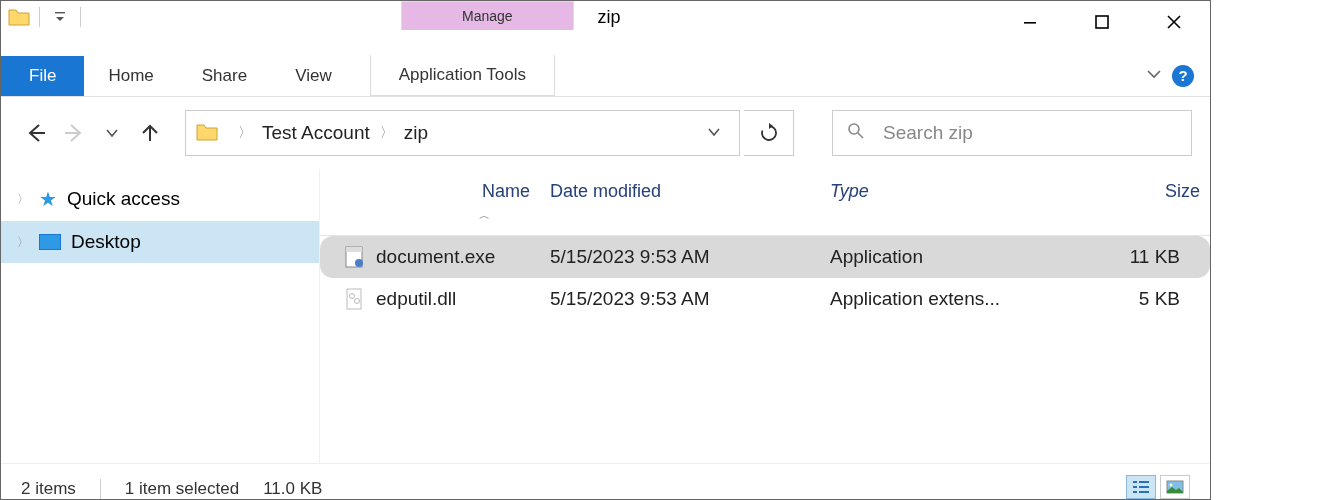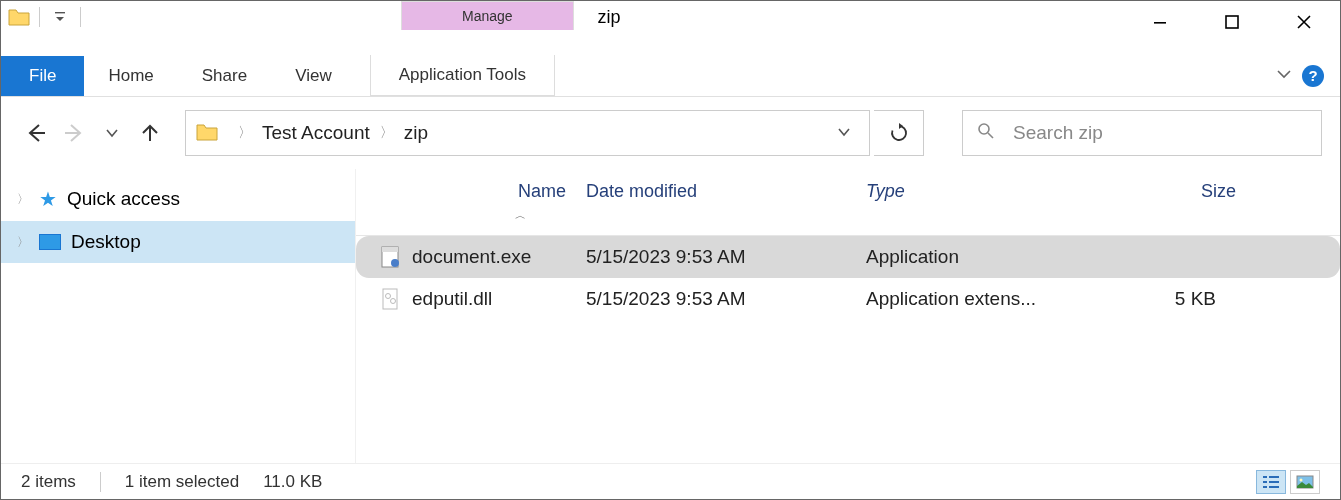--- a/index.html
+++ b/index.html
@@ -1,17 +1,17 @@
 <!DOCTYPE html>
 <html><head>
   <meta charset="utf-8">
   <style>
     * { box-sizing: border-box; margin: 0; padding: 0; }
     body { font-family: "Segoe UI", Tahoma, sans-serif; font-size: 14px; color: #000; background: #fff; overflow: hidden; }
-    .window { width: 1341px; height: 500px; border: 1px solid #666; display: flex; flex-direction: column; background: #fff; }
+    .window { width: 1211px; height: 500px; border: 1px solid #666; display: flex; flex-direction: column; background: #fff; }
     
     
     .titlebar { display: flex; align-items: flex-start; height: 54px; }
     .titlebar-left { display: flex; align-items: center; padding: 4px 6px; gap: 4px; }
     .qat-icon { width: 24px; height: 24px; display: flex; align-items: center; justify-content: center; }
     .divider { width: 1px; height: 20px; background: #ccc; margin: 0 4px; }
     .manage-block { margin-left: 310px; display: flex; flex-direction: column; align-items: center; }
     .manage-tab { background: #e6b8e6; color: #333; padding: 6px 60px; border: 1px solid #ddd; border-bottom: none;}
     .window-title { margin-left: 24px; font-size: 18px; padding-top: 6px; }
     .titlebar-right { margin-left: auto; display: flex; }
@@ -63,21 +63,21 @@
     .row { display: flex; align-items: center; font-size: 19px; color: #222; height: 42px;}
     .row.selected { background: #d9d9d9; border-radius: 13px; }
     .cell { padding: 6px 10px; }
     .cell-name { width: 220px; display: flex; align-items: center; gap: 10px; padding-left: 24px;}
     .cell-date { width: 280px; }
     .cell-type { width: 240px; white-space: nowrap; overflow: hidden; text-overflow: ellipsis;}
     .cell-size { width: 150px; text-align: right; padding-right: 30px;}
     .fico { width: 22px; height: 22px; display:inline-flex; align-items:center; justify-content:center;}
 
     
-    .status { height: 36px; border-top: 1px solid #eee; display: flex; align-items: center; padding: 0 20px; font-size: 17px; color: #333; gap: 24px;}
+    .status { height: 36px; border-top: 1px solid #eee; display: flex; align-items: flex-end; padding: 0 20px; font-size: 17px; color: #333; gap: 24px;}
     .status .sep { width: 1px; height: 20px; background: #ccc; }
     .status-right { margin-left: auto; display:flex; gap:4px;}
     .view-btn { width: 30px; height: 24px; border: 1px solid #ccc; display:flex; align-items:center; justify-content:center;}
     .view-btn.active { background: #cce5f5; border-color:#88b8dd;}
     
   </style>
 </head>
 <body>
 
 <div class="window">
@@ -219,20 +219,21 @@
               <svg width="20" height="22">
                 <rect x="1" y="1" width="16" height="20" fill="#fff" stroke="#888"></rect>
                 <rect x="1" y="1" width="16" height="5" fill="#ddd"></rect>
                 <circle cx="14" cy="17" r="4" fill="#4a7ec9"></circle>
               </svg>
             </span>
           <span>document.exe</span>
         </div>
         <div class="cell cell-date">5/15/2023 9:53 AM</div>
         <div class="cell cell-type">Application</div>
+        <div class="cell cell-size">11 KB</div>
       </div>
 
       <div class="row">
         <div class="cell cell-name">
           <span class="fico">
               <svg width="20" height="22">
                 <rect x="2" y="1" width="14" height="20" fill="#fff" stroke="#bbb"></rect>
                 <circle cx="7" cy="8" r="2.5" fill="none" stroke="#bbb"></circle>
                 <circle cx="12" cy="13" r="2.5" fill="none" stroke="#bbb"></circle>
               </svg>

